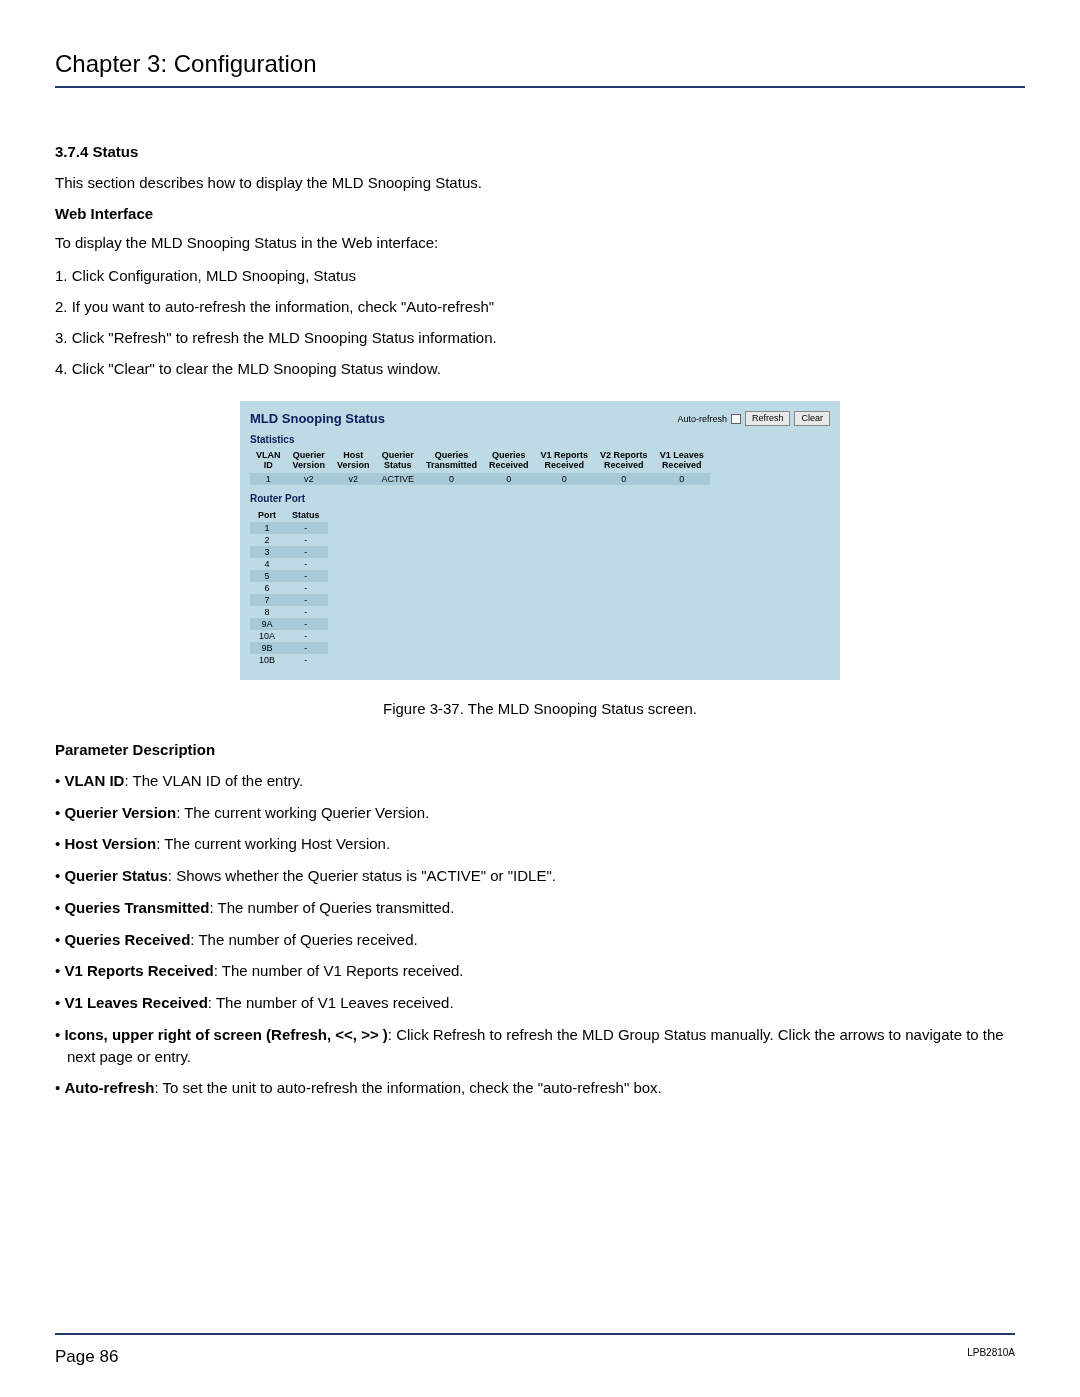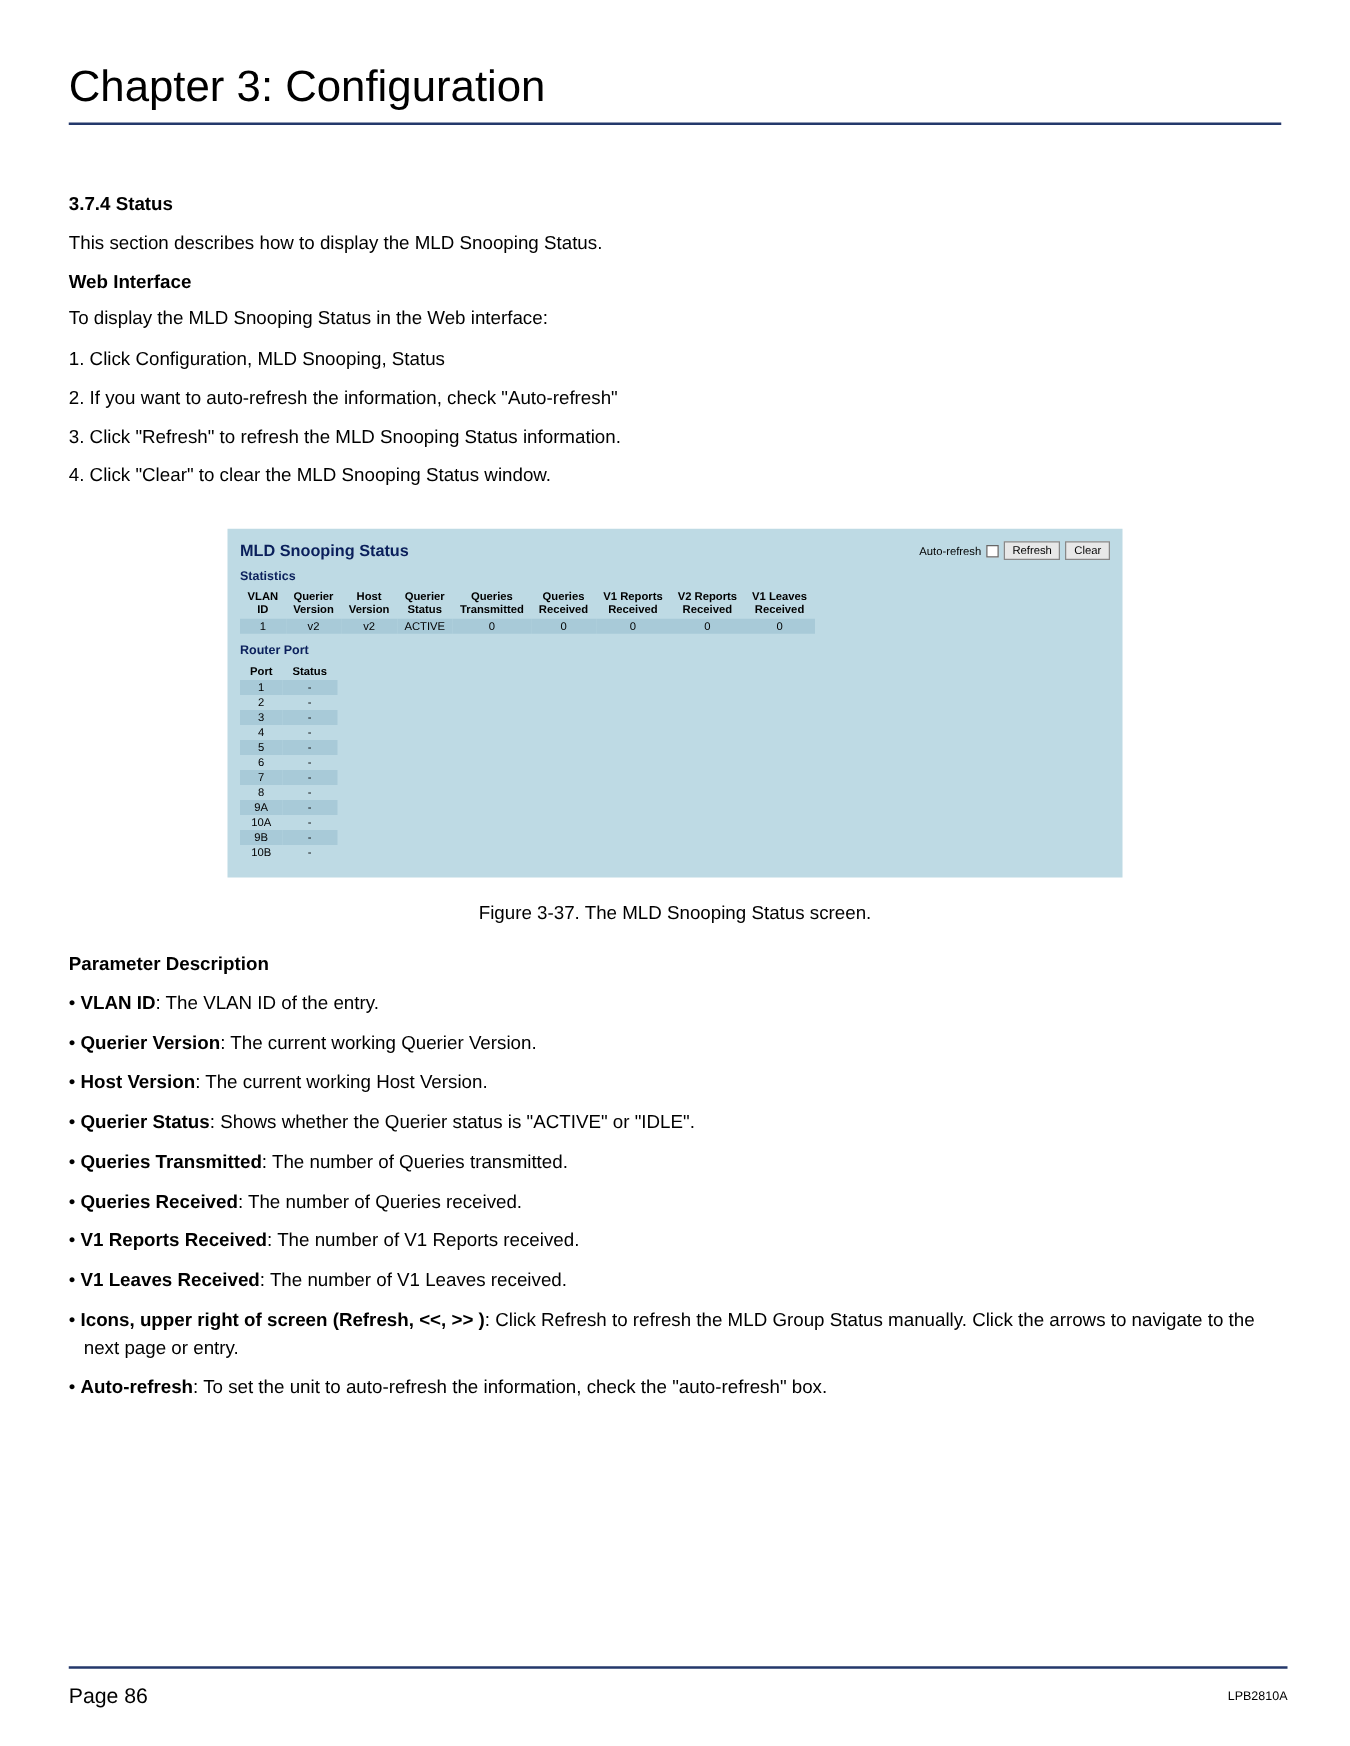--- a/index.html
+++ b/index.html
@@ -9,21 +9,21 @@
     width: 1080px;
     margin: 0 auto;
     color: #000;
   }
   .page {
     padding: 50px 55px 30px 55px;
     position: relative;
     min-height: 1397px;
   }
   .chapter-title {
-    font-size: 35px;
+    font-size: 24px;
     font-weight: 400;
     color: #000;
     border-bottom: 2px solid #24386b;
     padding-bottom: 8px;
     margin-bottom: 55px;
   }
   .section-heading {
     font-weight: 600;
     font-size: 15px;
     margin-bottom: 12px;
@@ -38,22 +38,22 @@
     font-size: 15px;
     margin-bottom: 10px;
     margin-top: 6px;
   }
   .step-list .step {
     font-size: 15px;
     margin-bottom: 10px;
     line-height: 1.4;
   }
   .screenshot-wrap {
-    margin: 32px auto 10px auto;
-    width: 716px;
+    margin: 22px auto 10px auto;
+    width: 600px;
   }
   .screenshot {
     background: #bedae4;
     padding: 10px 10px 14px 10px;
     font-family: Arial, sans-serif;
     font-size: 10px;
     color: #1a3a6b;
   }
   .ss-header { display: flex; justify-content: space-between; align-items: center; }
   .ss-title { font-weight: bold; font-size: 13px; color: #0a1f5b; }
@@ -130,26 +130,26 @@
     margin-bottom: 10px;
     line-height: 1.45;
     padding-left: 12px;
     text-indent: -12px;
   }
   .param-list .term { font-weight: 600; }
   .footer {
     position: absolute;
     bottom: 30px;
     left: 55px;
-    right: 50px;
+    right: 65px;
     border-top: 2px solid #24386b;
     padding-top: 12px;
     display: flex;
     justify-content: space-between;
-    align-items: center;
+    align-items: flex-start;
   }
   .footer-left { font-size: 17px; }
   .footer-center {
     position: absolute;
     left: 50%;
     transform: translateX(-50%);
     font-size: 19px;
     font-weight: 600;
   }
   .footer-right { font-size: 10px; }

